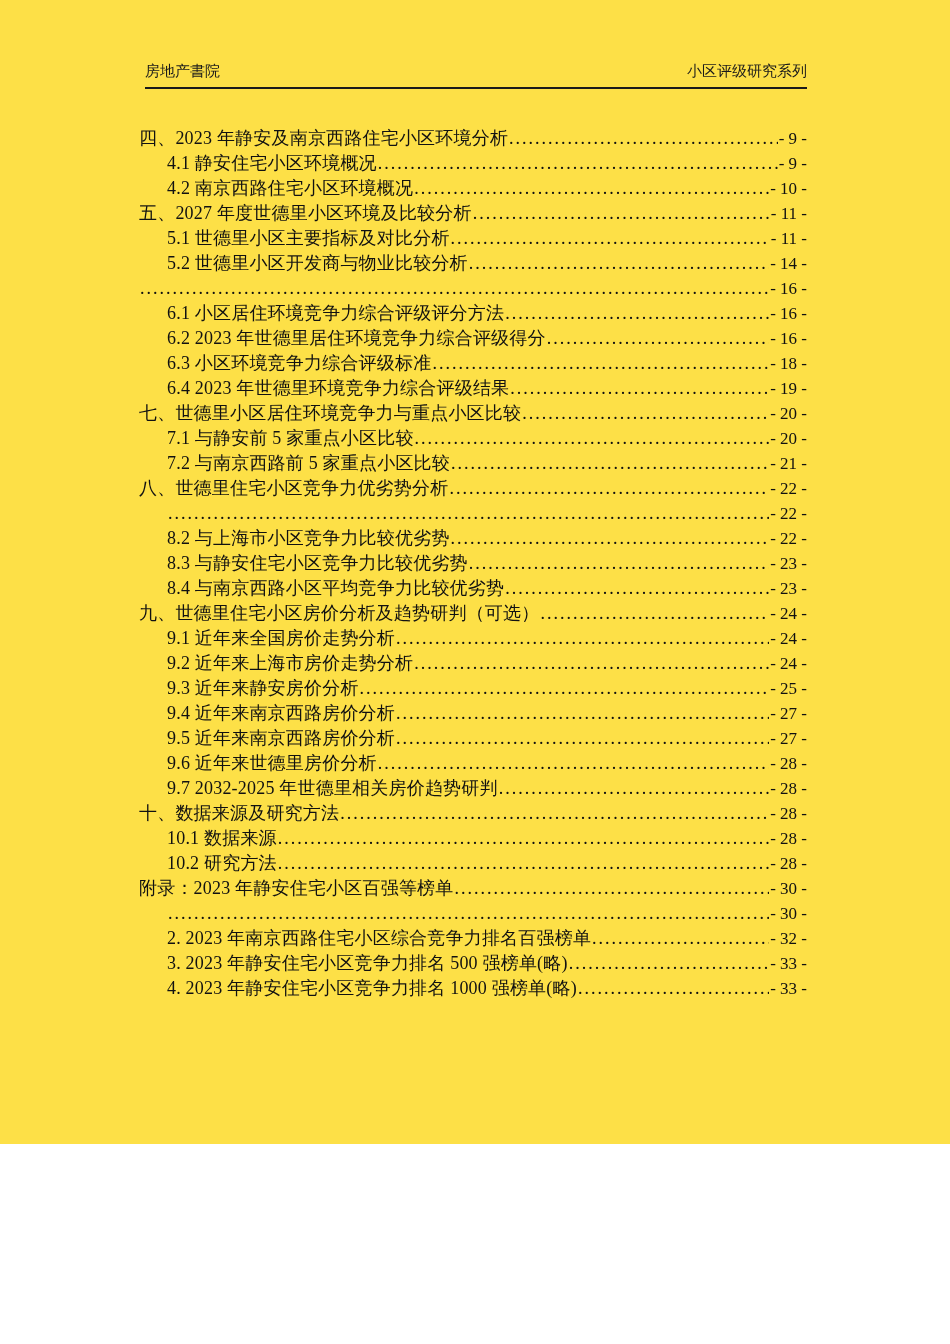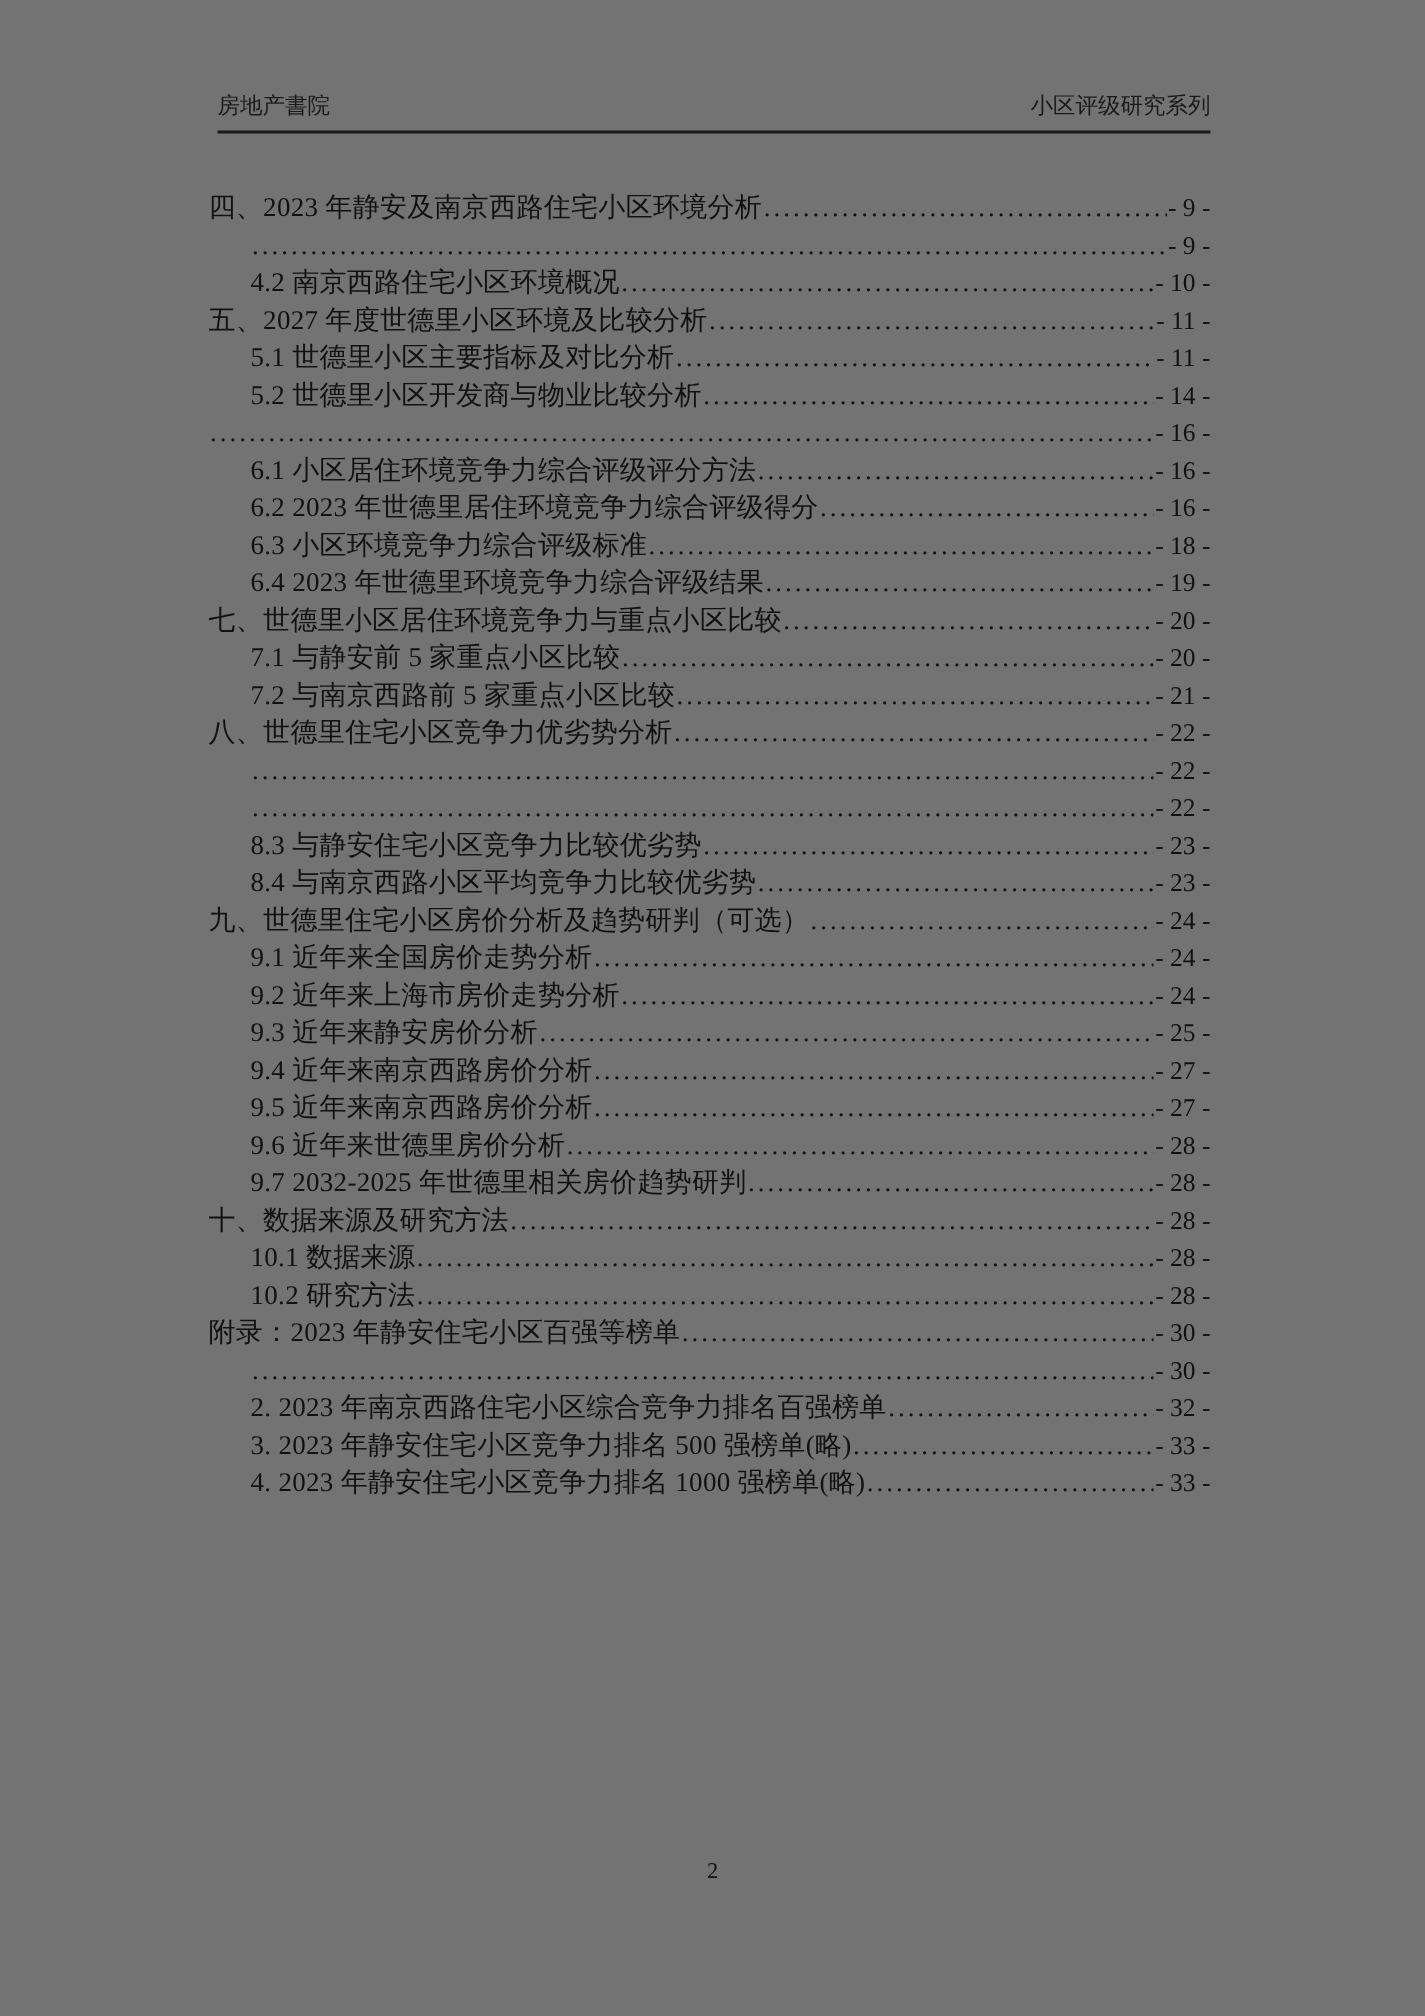--- a/index.html
+++ b/index.html
@@ -3,22 +3,22 @@
 <meta charset="utf-8">
 <style>
   html, body {
     margin: 0;
     padding: 0;
     background: #ffffff;
   }
   .page {
     position: relative;
     width: 950px;
-    height: 1344px;
-    background: #737373;
+    height: 1144px;
+    background: #fde047;
     font-family: "Liberation Serif", "DejaVu Serif", serif;
     color: #111111;
     overflow: hidden;
   }
   
   .header {
     position: absolute;
     left: 145px;
     right: 143px;
     top: 60px;
@@ -98,20 +98,21 @@
   </div>
   <div class="header-rule"></div>
 
   <nav class="toc" id="toc">
       <div class="toc-line lvl1">
       <span class="toc-title">四、2023 年静安及南京西路住宅小区环境分析</span>
       <span class="toc-dots"></span>
       <span class="toc-page">- 9 -</span>
     </div>
       <div class="toc-line lvl2">
+      <span class="toc-title">4.1 静安住宅小区环境概况</span>
       <span class="toc-dots"></span>
       <span class="toc-page">- 9 -</span>
     </div>
       <div class="toc-line lvl2">
       <span class="toc-title">4.2 南京西路住宅小区环境概况</span>
       <span class="toc-dots"></span>
       <span class="toc-page">- 10 -</span>
     </div>
       <div class="toc-line lvl1">
       <span class="toc-title">五、2027 年度世德里小区环境及比较分析</span>
@@ -170,20 +171,21 @@
       <div class="toc-line lvl1">
       <span class="toc-title">八、世德里住宅小区竞争力优劣势分析</span>
       <span class="toc-dots"></span>
       <span class="toc-page">- 22 -</span>
     </div>
       <div class="toc-line lvl2">
       <span class="toc-dots"></span>
       <span class="toc-page">- 22 -</span>
     </div>
       <div class="toc-line lvl2">
+      <span class="toc-title">8.2 与上海市小区竞争力比较优劣势</span>
       <span class="toc-dots"></span>
       <span class="toc-page">- 22 -</span>
     </div>
       <div class="toc-line lvl2">
       <span class="toc-title">8.3 与静安住宅小区竞争力比较优劣势</span>
       <span class="toc-dots"></span>
       <span class="toc-page">- 23 -</span>
     </div>
       <div class="toc-line lvl2">
       <span class="toc-title">8.4 与南京西路小区平均竞争力比较优劣势</span>

